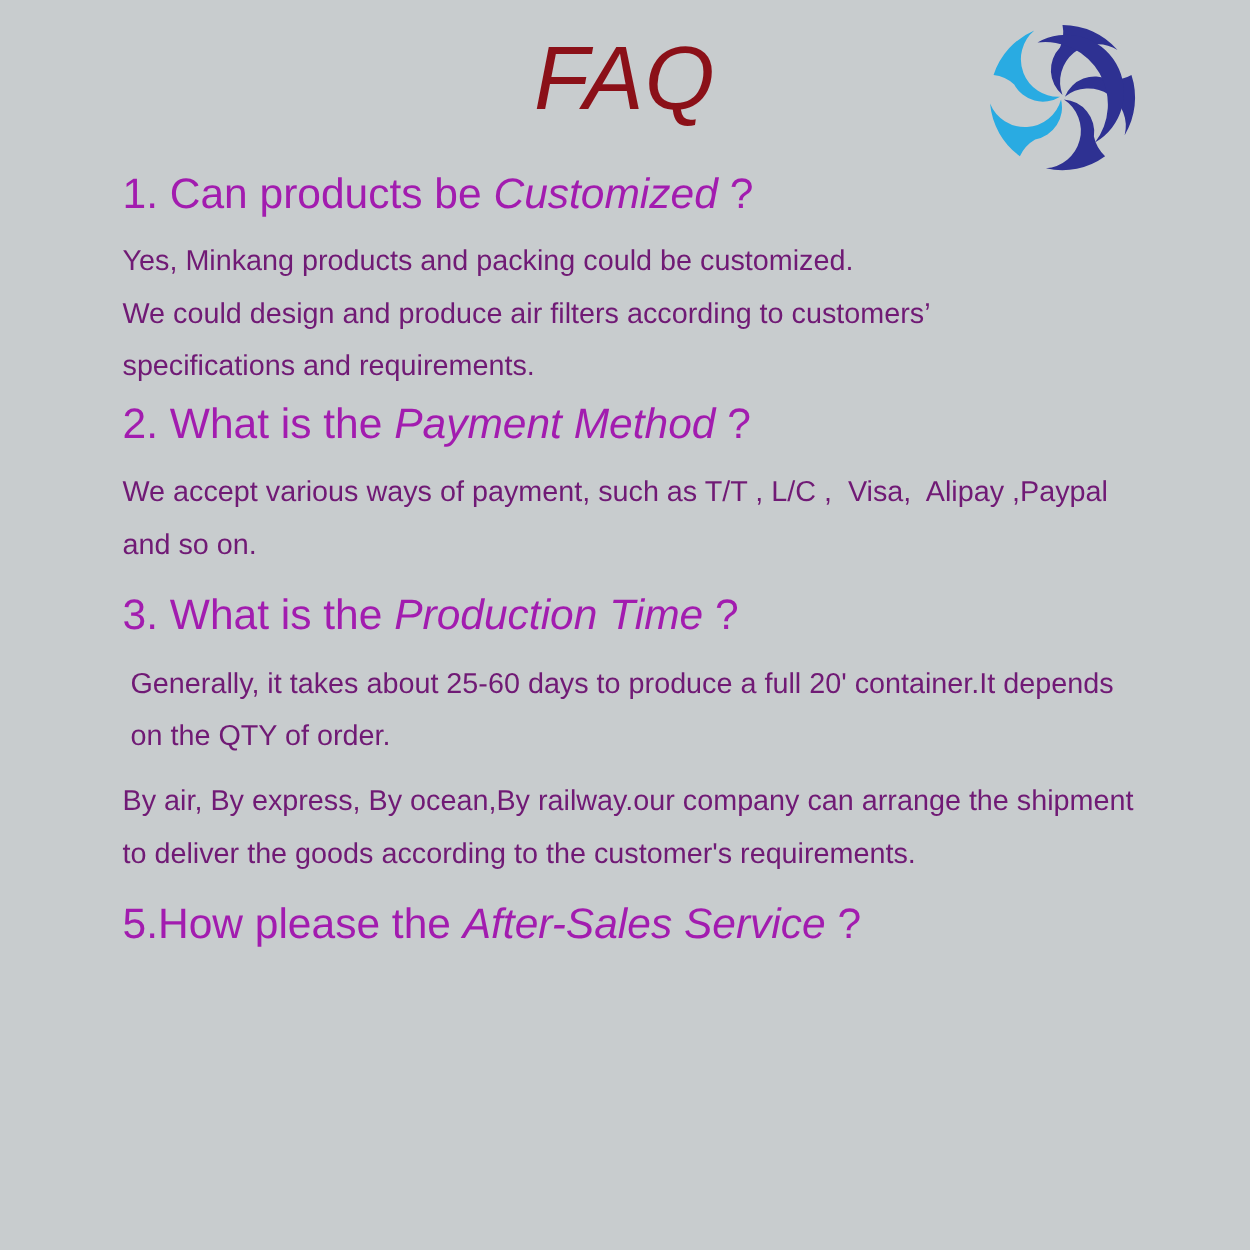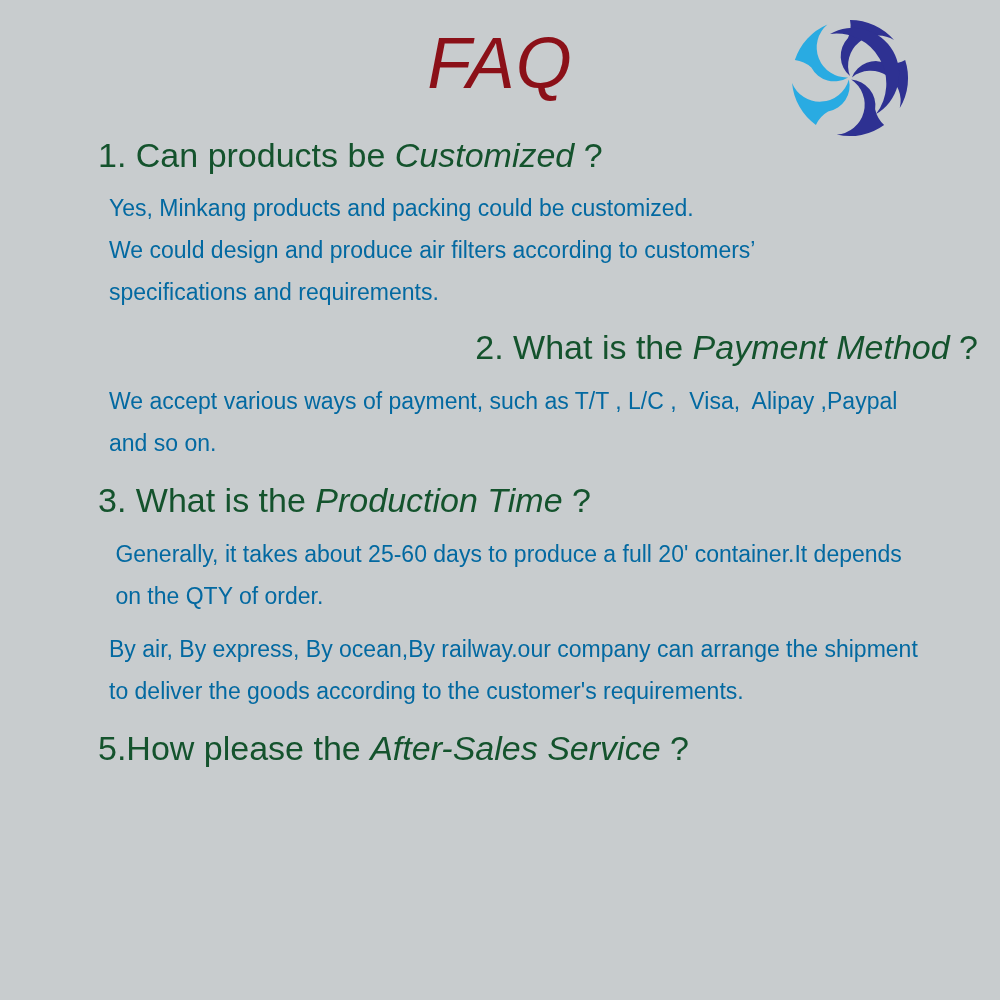--- a/index.html
+++ b/index.html
@@ -74,46 +74,46 @@
   .content {
     position: absolute;
     left: 98px;
     top: 132px;
     width: 880px;
   }
 
   .qa-block { margin: 0; }
 
   .question {
-    color: #14532d;
+    color: #a21caf;
     font-size: 34px;
     font-weight: 400;
     line-height: 46px;
     margin: 0;
     white-space: nowrap;
     font-family: "Liberation Sans", sans-serif;
   }
   .question .em {
     font-style: italic;
   }
 
   .answer {
-    color: #0369a1;
+    color: #701a75;
     font-size: 23px;
     font-weight: 400;
     line-height: 42px;
-    margin: 11px;
+    margin: 0;
     white-space: pre-wrap;
     font-family: "Liberation Sans", sans-serif;
   }
 
   
   .q1 { margin-top: 0px; }
   .a1 { margin-top: 9px; }
-  .q2 { margin-top: 9px; text-align: right; }
+  .q2 { margin-top: 3px; }
   .a2 { margin-top: 10px; }
   .q3 { margin-top: 13px; }
   .a3 { margin-top: 10px; }
   .q4 { margin-top: 13px; }
   .a4 { margin-top: 10px; }
   .q5 { margin-top: 13px; }
   .a5 { margin-top: 10px; }
 </style>
 </head>
 <body>

